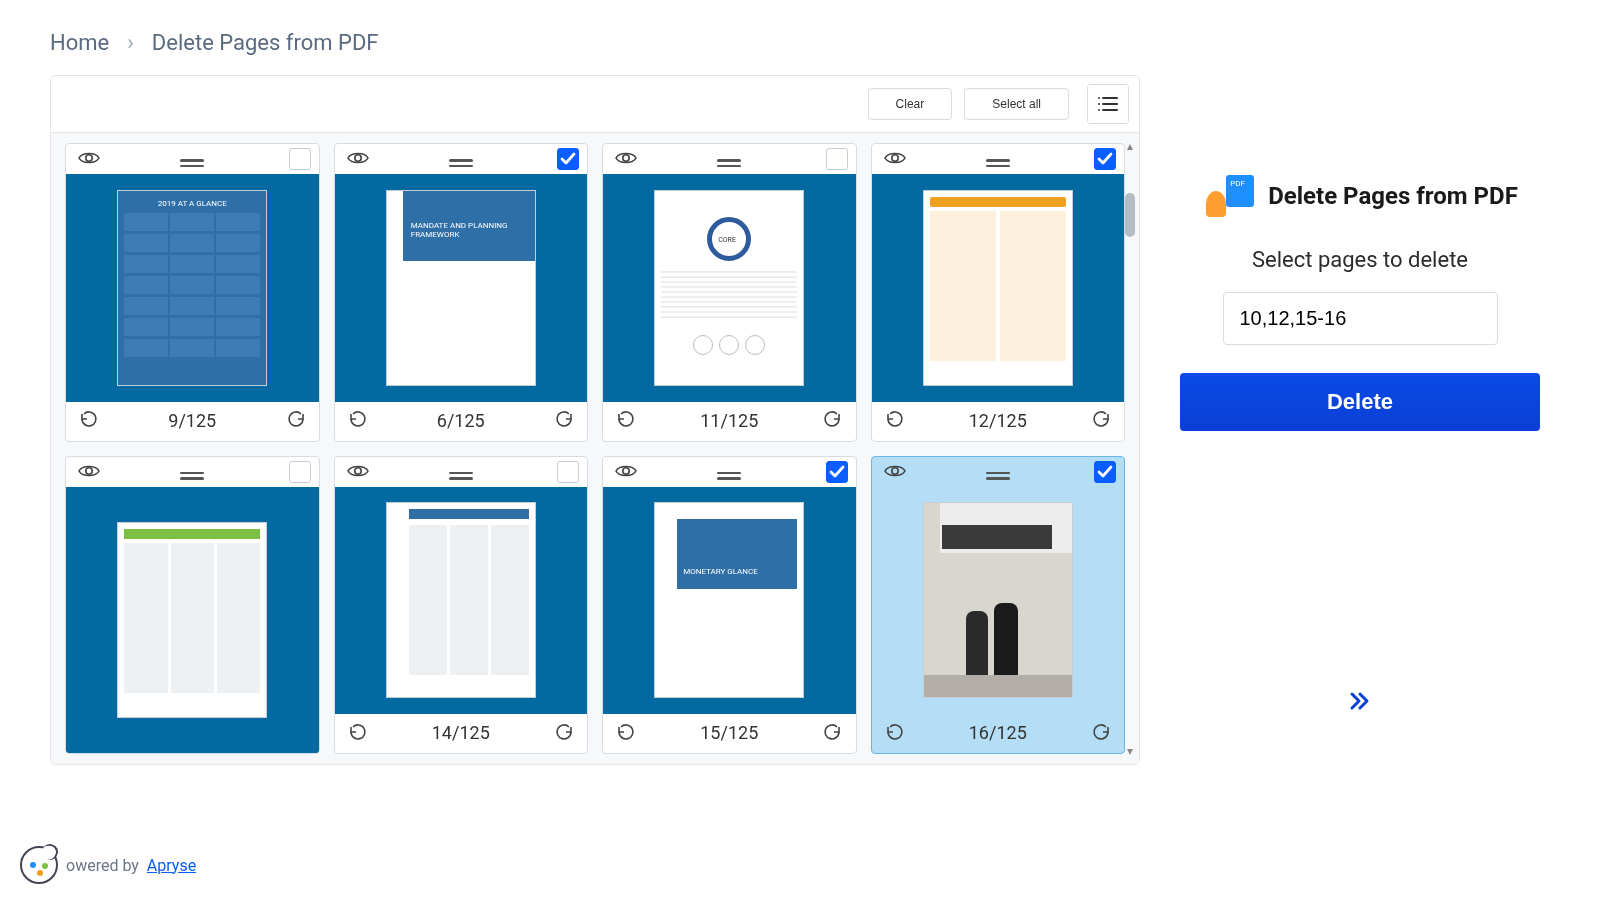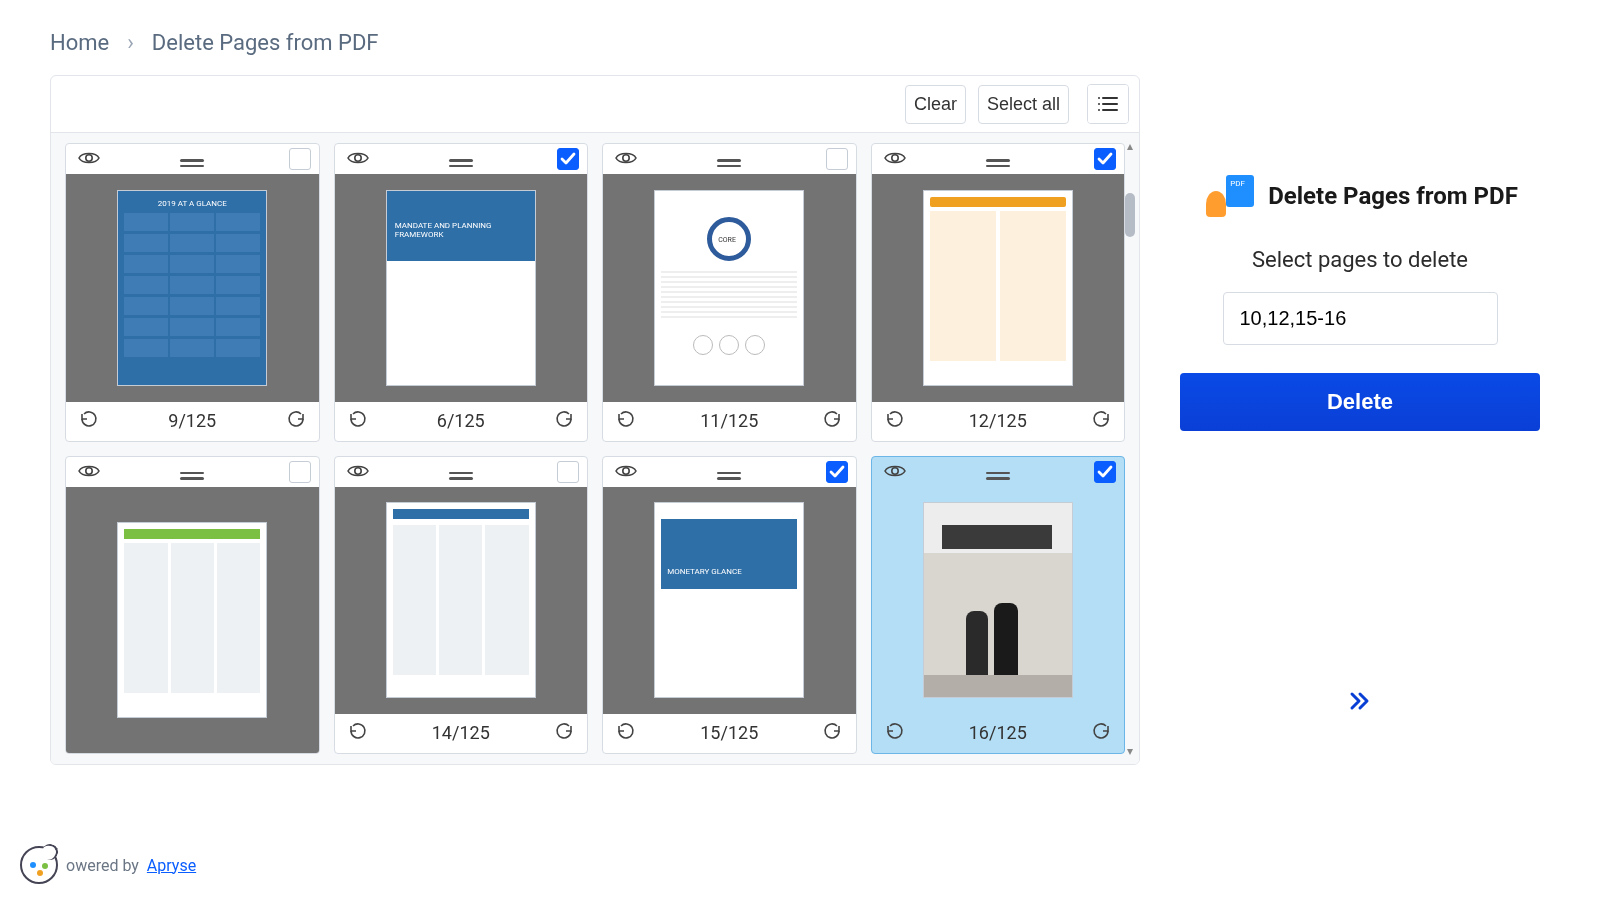--- a/index.html
+++ b/index.html
@@ -42,22 +42,22 @@
     justify-content: flex-end;
     align-items: center;
     padding: 8px 10px;
     gap: 12px;
     border-bottom: 1px solid #e2e6eb;
   }
   .toolbar button.txtbtn {
     background: #fff;
     border: 1px solid #d7dce3;
     border-radius: 4px;
-    padding: 8px 8px;
-    font-size: 18px;
+    padding: 8px 27px;
+    font-size: 12px;
     color: #333;
     cursor: pointer;
   }
   .toolbar .toggles {
     display: flex;
     border: 1px solid #d7dce3;
     border-radius: 4px;
     overflow: hidden;
     margin-left: 6px;
   }
@@ -138,31 +138,32 @@
     border-color: #0a5eff;
     display: flex;
     align-items: center;
     justify-content: center;
   }
   .thumb {
     flex: 1;
     display: flex;
     align-items: center;
     justify-content: center;
-    background: #737373;
+    background: #0369a1;
     padding: 6px 10px;
   }
   .page {
     width: 150px;
     height: 196px;
     background: #fff;
     border: 1px solid #c5ccd6;
     display: flex;
     flex-direction: column;
     overflow: hidden;
+    padding-left: 16px;
   }
   
   .mock-stats { background: #2f6fa8; padding:6px; display:flex; flex-direction:column; gap:3px;}
   .mock-stats .hdr { color:#fff; font-size:8px; text-align:center; padding:2px 0;}
   .mock-stats .row { display:flex; gap:2px;}
   .mock-stats .cell { flex:1; background:#3f7cb5; height:18px;}
   .mock-mandate { }
   .mock-mandate .band { height:70px; background:#2f6fa8; color:#fff; font-size:8px; padding:30px 8px 0; }
   .mock-core { padding:6px; font-size:5px; color:#666; }
   .mock-core .ring { width:44px;height:44px;border:5px solid #2e5b9b;border-radius:50%;margin:6px auto;position:relative;}
@@ -183,20 +184,21 @@
   .mock-monetary .band{height:70px;background:#2f6fa8;color:#fff;font-size:8px;padding:48px 6px 0;margin:16px 6px 0;}
   .mock-photo { background:#d9d6d0; position:relative;}
   .mock-photo .sky{height:50px;background:#ededed;}
   .mock-photo .canopy{position:absolute;top:22px;left:18px;width:110px;height:24px;background:#3a3a3a;}
   .mock-photo .p1{position:absolute;bottom:22px;left:42px;width:22px;height:64px;background:#2a2a2a;border-radius:8px 8px 0 0;}
   .mock-photo .p2{position:absolute;bottom:22px;left:70px;width:24px;height:72px;background:#1a1a1a;border-radius:8px 8px 0 0;}
   .mock-photo .ground{position:absolute;bottom:0;left:0;right:0;height:22px;background:#b3afa8;}
 
   .card-bottom {
     display: flex;
+    align-items: center;
     justify-content: space-between;
     padding: 8px 12px 10px;
   }
   .rot { color:#555; cursor:pointer; }
   .pnum { font-size: 18px; color:#333; }
   .scroll-ind {
     position: absolute;
     right: 2px;
     top: 6px;
     bottom: 6px;

